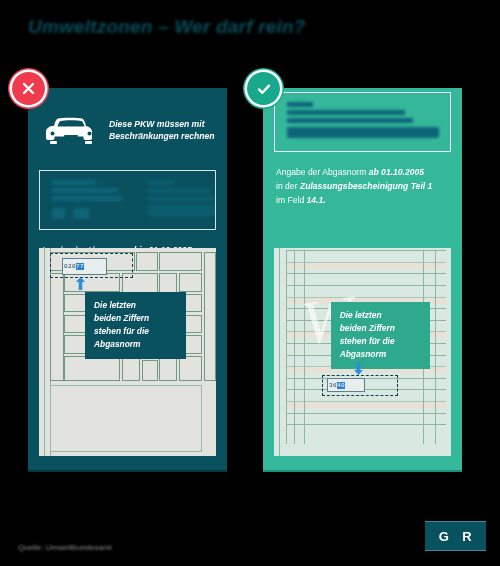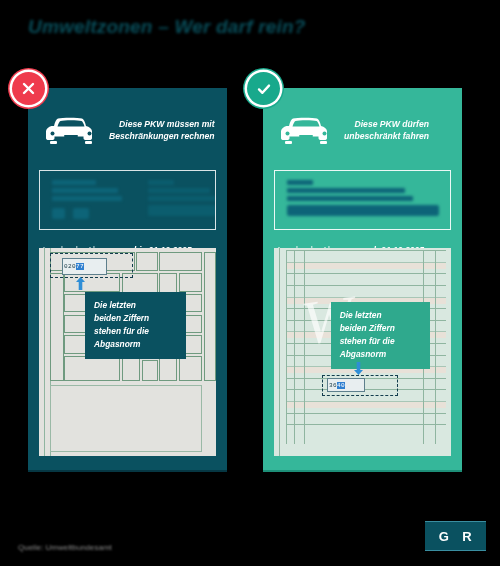--- a/index.html
+++ b/index.html
@@ -22,21 +22,21 @@
          display:flex;align-items:center;justify-content:center;
          color:#fff;font-size:17px;font-weight:bold;line-height:1;z-index:5;}
   .badge.x{background:#ef3b4d;box-shadow:0 0 0 2.5px #fff, 0 0 0 4px #ef3b4d;}
   .badge.v{background:#18a98c;box-shadow:0 0 0 2.5px #fff, 0 0 0 4px #18a98c;}
   .badge svg{display:block;}
 
   
   .hdr{display:flex;align-items:center;gap:9px;padding:16px 12px 10px 14px;height:52px;box-sizing:content-box;}
   .car{flex:0 0 auto;width:58px;}
   .car svg{display:block;width:58px;height:34px;}
-  .cap{font-size:8.6px;font-style:italic;font-weight:bold;color:#fff;line-height:1.45;text-align:right;}
+  .cap{font-size:8.6px;font-style:italic;font-weight:bold;color:#fff;line-height:1.45;}
 
   
   .keybox{margin:4px 11px 0 11px;border:1.5px solid rgba(255,255,255,.85);
           height:58px;position:relative;overflow:hidden;}
   .keybox.right{border-color:rgba(255,255,255,.9);}
   .blurwrap{position:absolute;inset:0;filter:blur(1.5px);}
   .kcol{position:absolute;top:9px;}
   .kline{height:5px;border-radius:1px;margin-bottom:3px;}
   .kbig{height:11px;border-radius:2px;margin-top:4px;}
   .l-dark .kline,.l-dark .kbig{background:#0d6478;}
@@ -187,35 +187,20 @@
 </div>
 
 <div class="panel right">
 
   <div class="badge v">
     <svg width="16" height="16" viewBox="0 0 16 16" aria-hidden="true">
       <path d="M3 8.4 L6.4 11.8 L13 4.6" stroke="#fff" stroke-width="2.4" fill="none" stroke-linecap="round" stroke-linejoin="round"></path>
     </svg>
   </div>
 
-  <div class="hdr">
-    <div class="car">
-      <svg viewBox="0 0 116 68" aria-hidden="true">
-        <path fill="#fff" d="M24 26c2-9 5-14 8-15 8-2 40-2 48 0 3 1 6 6 8 15 7 2 11 5 12 10v14c0 3-2 4-5 4h-7c-3 0-5-1-5-4v-3H25v3c0 3-2 4-5 4h-7c-3 0-5-1-5-4V36c1-5 5-8 11-10z"></path>
-        <path fill="#35b79a" d="M31 27c2-7 4-10 6-11 7-2 35-2 42 0 2 1 4 4 6 11z"></path>
-        <circle fill="#35b79a" cx="21" cy="41" r="4"></circle>
-        <circle fill="#35b79a" cx="95" cy="41" r="4"></circle>
-        <rect fill="#35b79a" x="44" y="44" width="28" height="4" rx="2"></rect>
-        <rect fill="#fff" x="16" y="56" width="14" height="6" rx="2"></rect>
-        <rect fill="#fff" x="86" y="56" width="14" height="6" rx="2"></rect>
-      </svg>
-    </div>
-    <div class="cap" style="white-space:pre-line">Diese PKW dürfen
-unbeschränkt fahren</div>
-  </div>
 
   <div class="keybox right">
     <div class="blurwrap">
       <div class="kcol l-dark" style="left:12px;width:160px;">
         <div class="kline" style="width:26px"></div>
         <div class="kline" style="width:118px"></div>
         <div class="kline" style="width:126px"></div>
         <div class="kbig" style="width:152px"></div>
       </div>
     </div>

